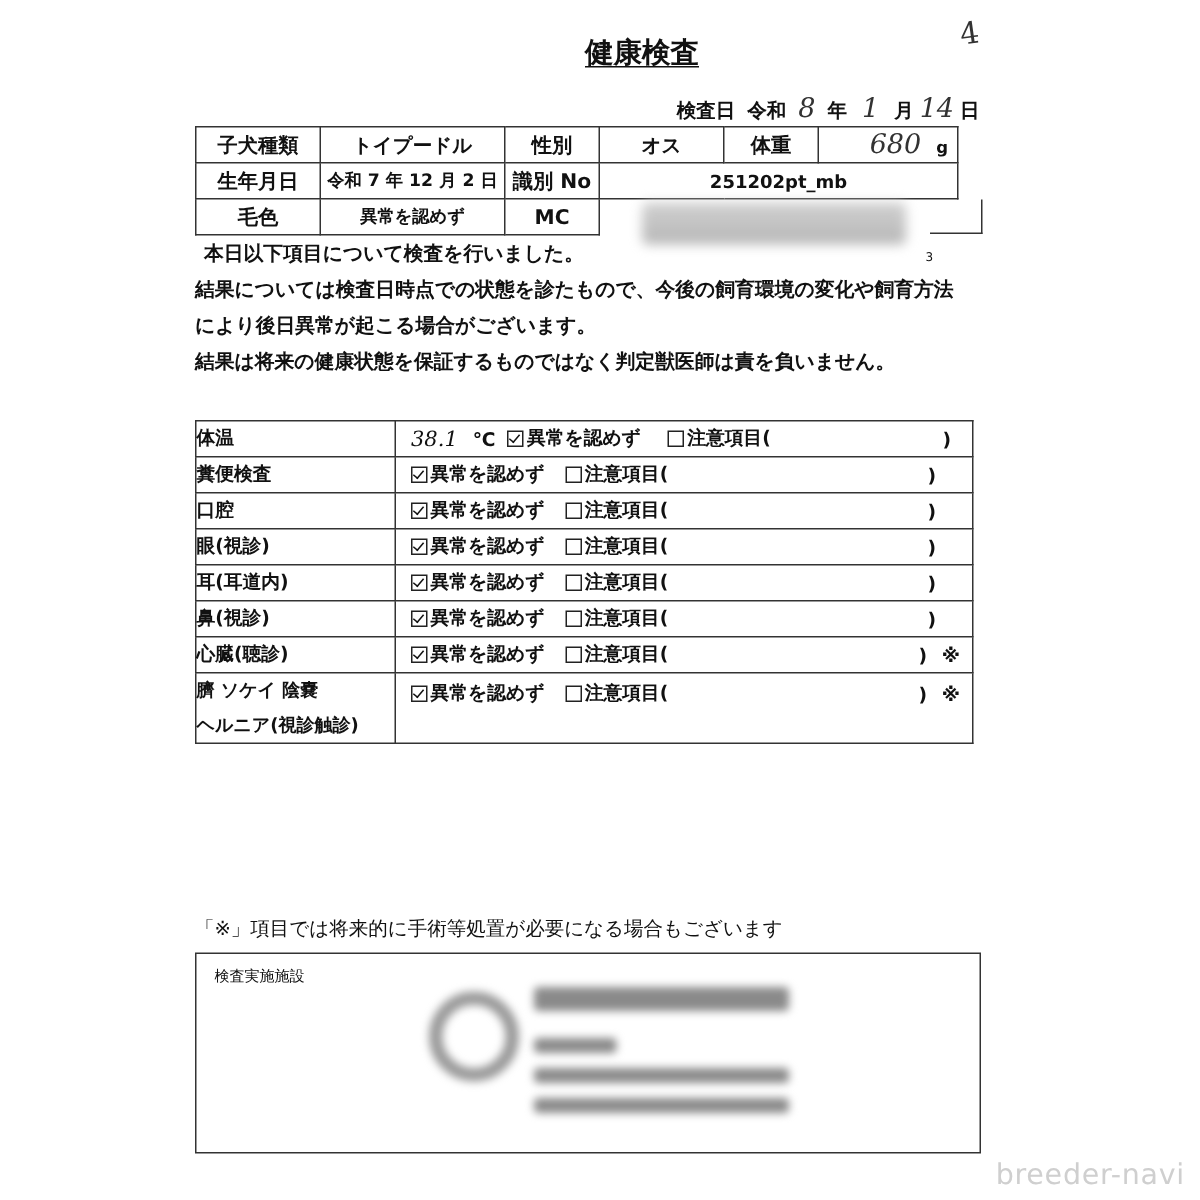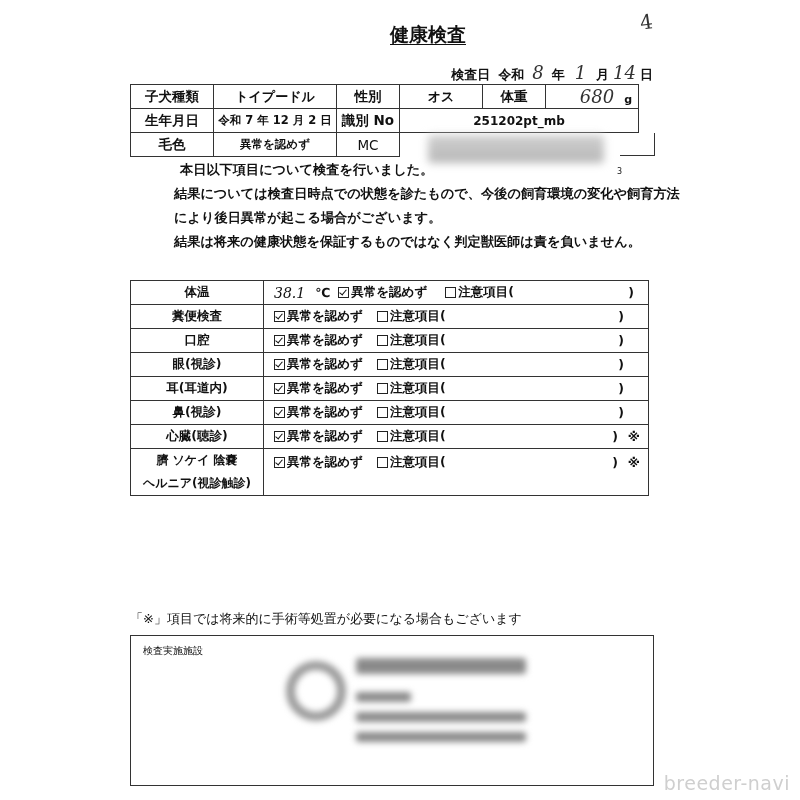--- a/index.html
+++ b/index.html
@@ -23,44 +23,44 @@
     position:absolute; left:130px; top:84px; border-collapse:collapse; font-size:13px;
   }
   table.info td {
     border:1.5px solid #333; height:23px; text-align:center; padding:0; font-weight:bold;
   }
   table.info td.lbl { font-weight:bold; font-size:13.5px; }
   table.info td.val { font-size:11.5px; }
   .blur-box {
     position:absolute; background:linear-gradient(#d0d0d0,#b7b7b7); filter:blur(4px); border-radius:4px;
   }
-  .para { left:130px; font-size:13.2px; font-weight:bold; line-height:20px;margin-left:44px; }
+  .para { left:130px; font-size:13.2px; font-weight:bold; line-height:20px; }
   .small3 { left:617px; top:167px; font-size:8px; }
 
   table.exam {
     position:absolute; left:130px; top:280px; border-collapse:collapse; font-size:12.5px;
   }
   table.exam td { border:1.5px solid #333; height:23px; padding:0; }
-  table.exam td.name { width:132px; text-align:center; font-weight:bold; font-size:12.5px; }
+  table.exam td.name { width:132px; font-weight:bold; font-size:12.5px; }
   table.exam td.res { width:384px; position:relative; font-weight:bold; }
   .opts { display:flex; align-items:center; gap:14px; padding-left:10px; }
   .opt { display:inline-flex; align-items:center; gap:1px; }
   .cb {
     display:inline-block; width:11px; height:11px; border:1.3px solid #222; position:relative; margin-right:1px; box-sizing:border-box;
   }
   .cb.checked::after {
     content:""; position:absolute; left:2px; top:0px; width:3px; height:6px; border:solid #111; border-width:0 1.5px 1.5px 0; transform:rotate(40deg);
   }
   .close-paren { position:absolute; right:14px; top:4px; }
   .mark { position:absolute; right:8px; top:4px; }
   .temp-hand { font-family:"DejaVu Serif", serif; font-style:italic; font-weight:normal; font-size:14px; margin-right:8px; }
 
   .note { left:130px; top:610px; font-size:13px; font-weight:normal; }
   .facility {
-    position:absolute; left:130px; top:635px; width:524px; height:151px; border:1.5px solid #333; box-sizing:border-box;
+    position:absolute; left:130px; top:635px; width:524px; height:134px; border:1.5px solid #333; box-sizing:border-box;
   }
   .facility-label { position:absolute; left:12px; top:8px; font-size:10px; font-family:"DejaVu Serif", serif; }
   .stamp {
     position:absolute; left:155px; top:25px; width:60px; height:60px; border-radius:50%;
     border:9px solid #9a9a9a; box-sizing:border-box; filter:blur(3px);
   }
   .stamp-line { position:absolute; background:#8a8a8a; filter:blur(3px); height:10px; border-radius:3px; }
   .watermark { right:10px; bottom:6px; font-size:19px; color:#cfcfcf; letter-spacing:0.5px; }
 </style>
 </head>
@@ -94,21 +94,21 @@
   </tr>
   <tr>
     <td class="lbl">生年月日</td>
     <td class="val">令和 7 年 12 月 2 日</td>
     <td class="lbl">識別 No</td>
     <td colspan="3" class="val" style="font-size:12px">251202pt_mb</td>
   </tr>
   <tr>
     <td class="lbl">毛色</td>
     <td class="val">異常を認めず</td>
-    <td class="lbl" style="font-weight:normal">MC</td>
+    <td class="lbl" style="font-weight:bold">MC</td>
     <td colspan="3" style="border:none"></td>
   </tr>
 </tbody>
   </table>
 <div class="blur-box" style="left:428px;top:135px;width:176px;height:28px"></div>
 <div class="abs" style="left:620px;top:133px;width:34px;height:22px;border-right:1.5px solid #333;border-bottom:1.5px solid #333"></div>
 
 <div class="abs para" style="top:160px;left:136px">本日以下項目について検査を行いました。</div>
 <div class="abs small3">3</div>
 <div class="abs para" style="top:184px">結果については検査日時点での状態を診たもので、今後の飼育環境の変化や飼育方法</div>

